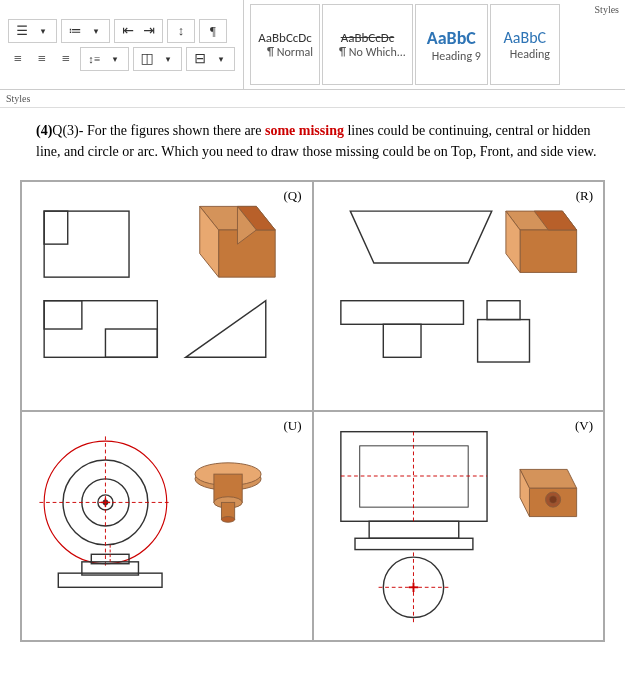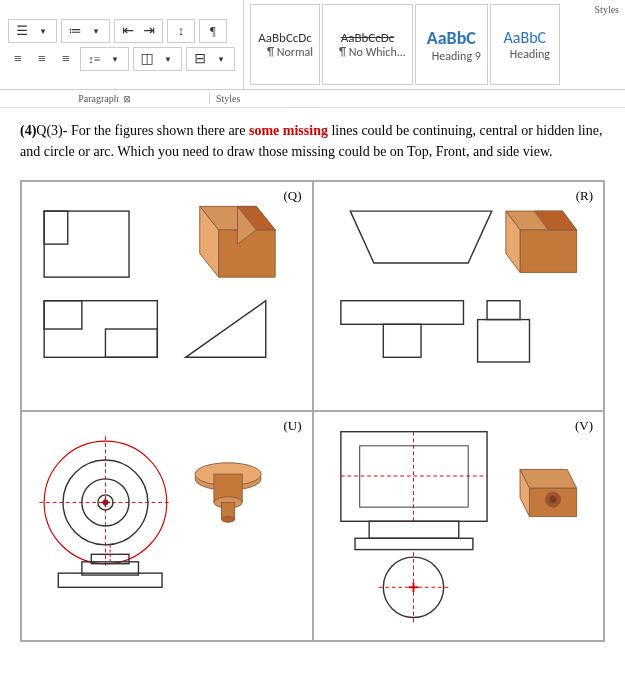--- a/index.html
+++ b/index.html
@@ -133,21 +133,21 @@
       padding-left: 6px;
     }
     .expand-icon {
       font-size: 9px;
       color: #666;
       margin-left: 2px;
     }
 
     
     .doc-content {
-      padding: 12px 20px 8px 20px;
+      padding: 12px 20px 8px 36px;
       font-size: 14px;
       line-height: 1.5;
       color: #000;
     }
     .question-text {
       margin-bottom: 10px;
     }
     .q-label {
       font-weight: bold;
     }
@@ -256,24 +256,20 @@
         <div class="style-label">Heading</div>
       </div>
     </div>
     <div class="styles-section-label">
       <span>Styles</span>
     </div>
   </div>
 </div>
 
 <div class="section-labels-row">
-  <div class="section-label-par">
-    <span>Paragraph</span>
-    <span class="expand-icon">⊠</span>
-  </div>
   <div class="section-label-styles">
     <span>Styles</span>
   </div>
 </div>
 
 <div class="doc-content">
   <p class="question-text">
     <span class="q-label">(4)</span><span>Q(3)</span><span>- For the figures shown there are </span><span class="highlight-red">some missing</span><span> lines could be continuing, central or hidden line, and circle or arc. Which you need to draw those missing could be on Top, Front, and side view.</span>
   </p>
 </div>

